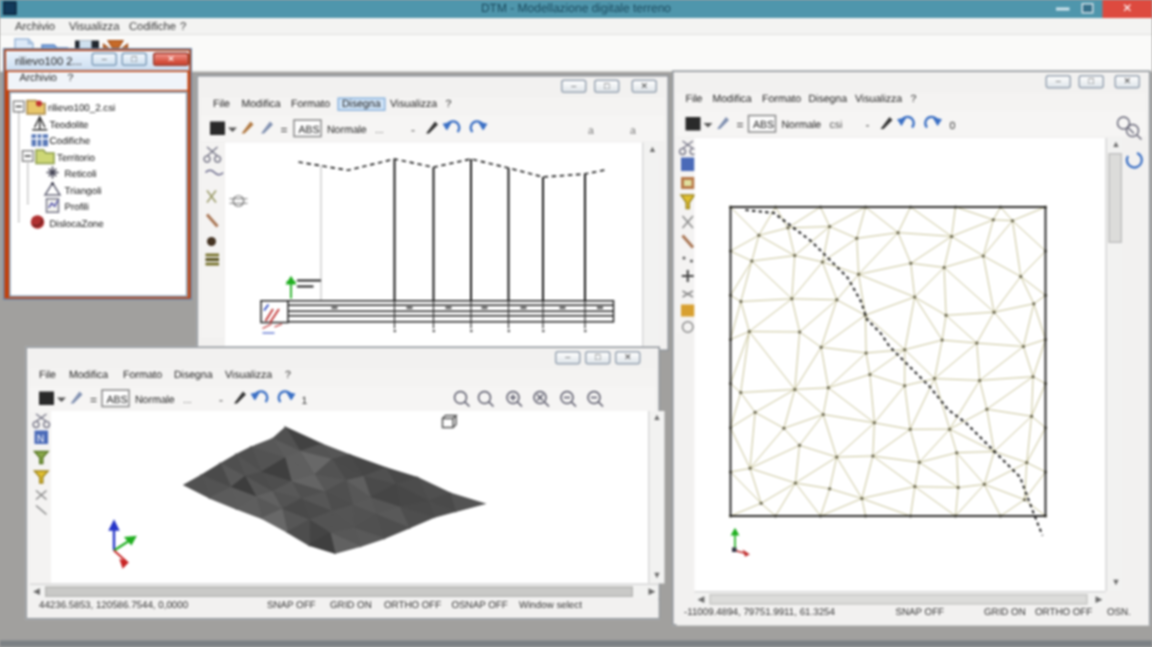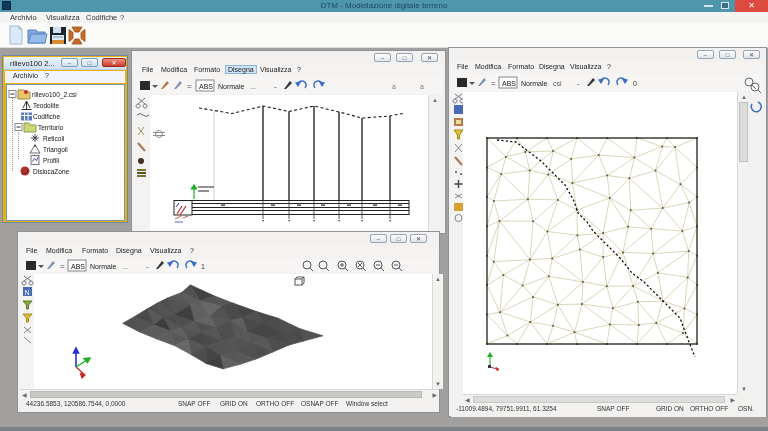--- a/index.html
+++ b/index.html
@@ -163,21 +163,21 @@
             <line x1="3" y1="37.5" x2="15" y2="37.5"></line>
             <line x1="3" y1="40.5" x2="15" y2="40.5"></line>
           </g>
    </svg>
   </div>
   <div class="vsb" style="left:296px;top:44px;height:136px">
         <div class="sbarrow" style="left:3px;top:0">▲</div>
       </div>
  </div>
 
- <div class="win" id="winA" style="left:2px;top:55px;width:126px;height:168px;border:1px solid #6f87a6;background:#eab308">
+ <div class="win" id="winA" style="left:2px;top:32px;width:126px;height:168px;border:1px solid #6f87a6;background:#c2410c">
   <div class="wtitle" style="background:linear-gradient(#eaf3fc,#cfe0f2);border-bottom:1px solid #b8cde4;text-align:left;padding-left:6px">rilievo100 2...</div>
   <div class="wb" style="left:58px;width:17px;background:linear-gradient(#f4f9fe,#cfe0ef);border-color:#7f9db9">–</div>
   <div class="wb" style="left:78px;width:17px;background:linear-gradient(#f4f9fe,#cfe0ef);border-color:#7f9db9">□</div>
   <div class="wb" style="left:99px;width:24px;background:linear-gradient(#f0938a,#cc3a24);border-color:#9b2a18;color:#fff">✕</div>
   <div class="wmenu" style="top:15px;height:12px;background:#f0f4f9">
         <span style="left:8px">Archivio</span>
         <span style="left:40px">?</span>
       </div>
   <div class="canvas" style="left:3px;top:28px;width:119px;height:137px;border:1px solid #7f93a8">
    <svg width="117" height="135" style="position:absolute">

